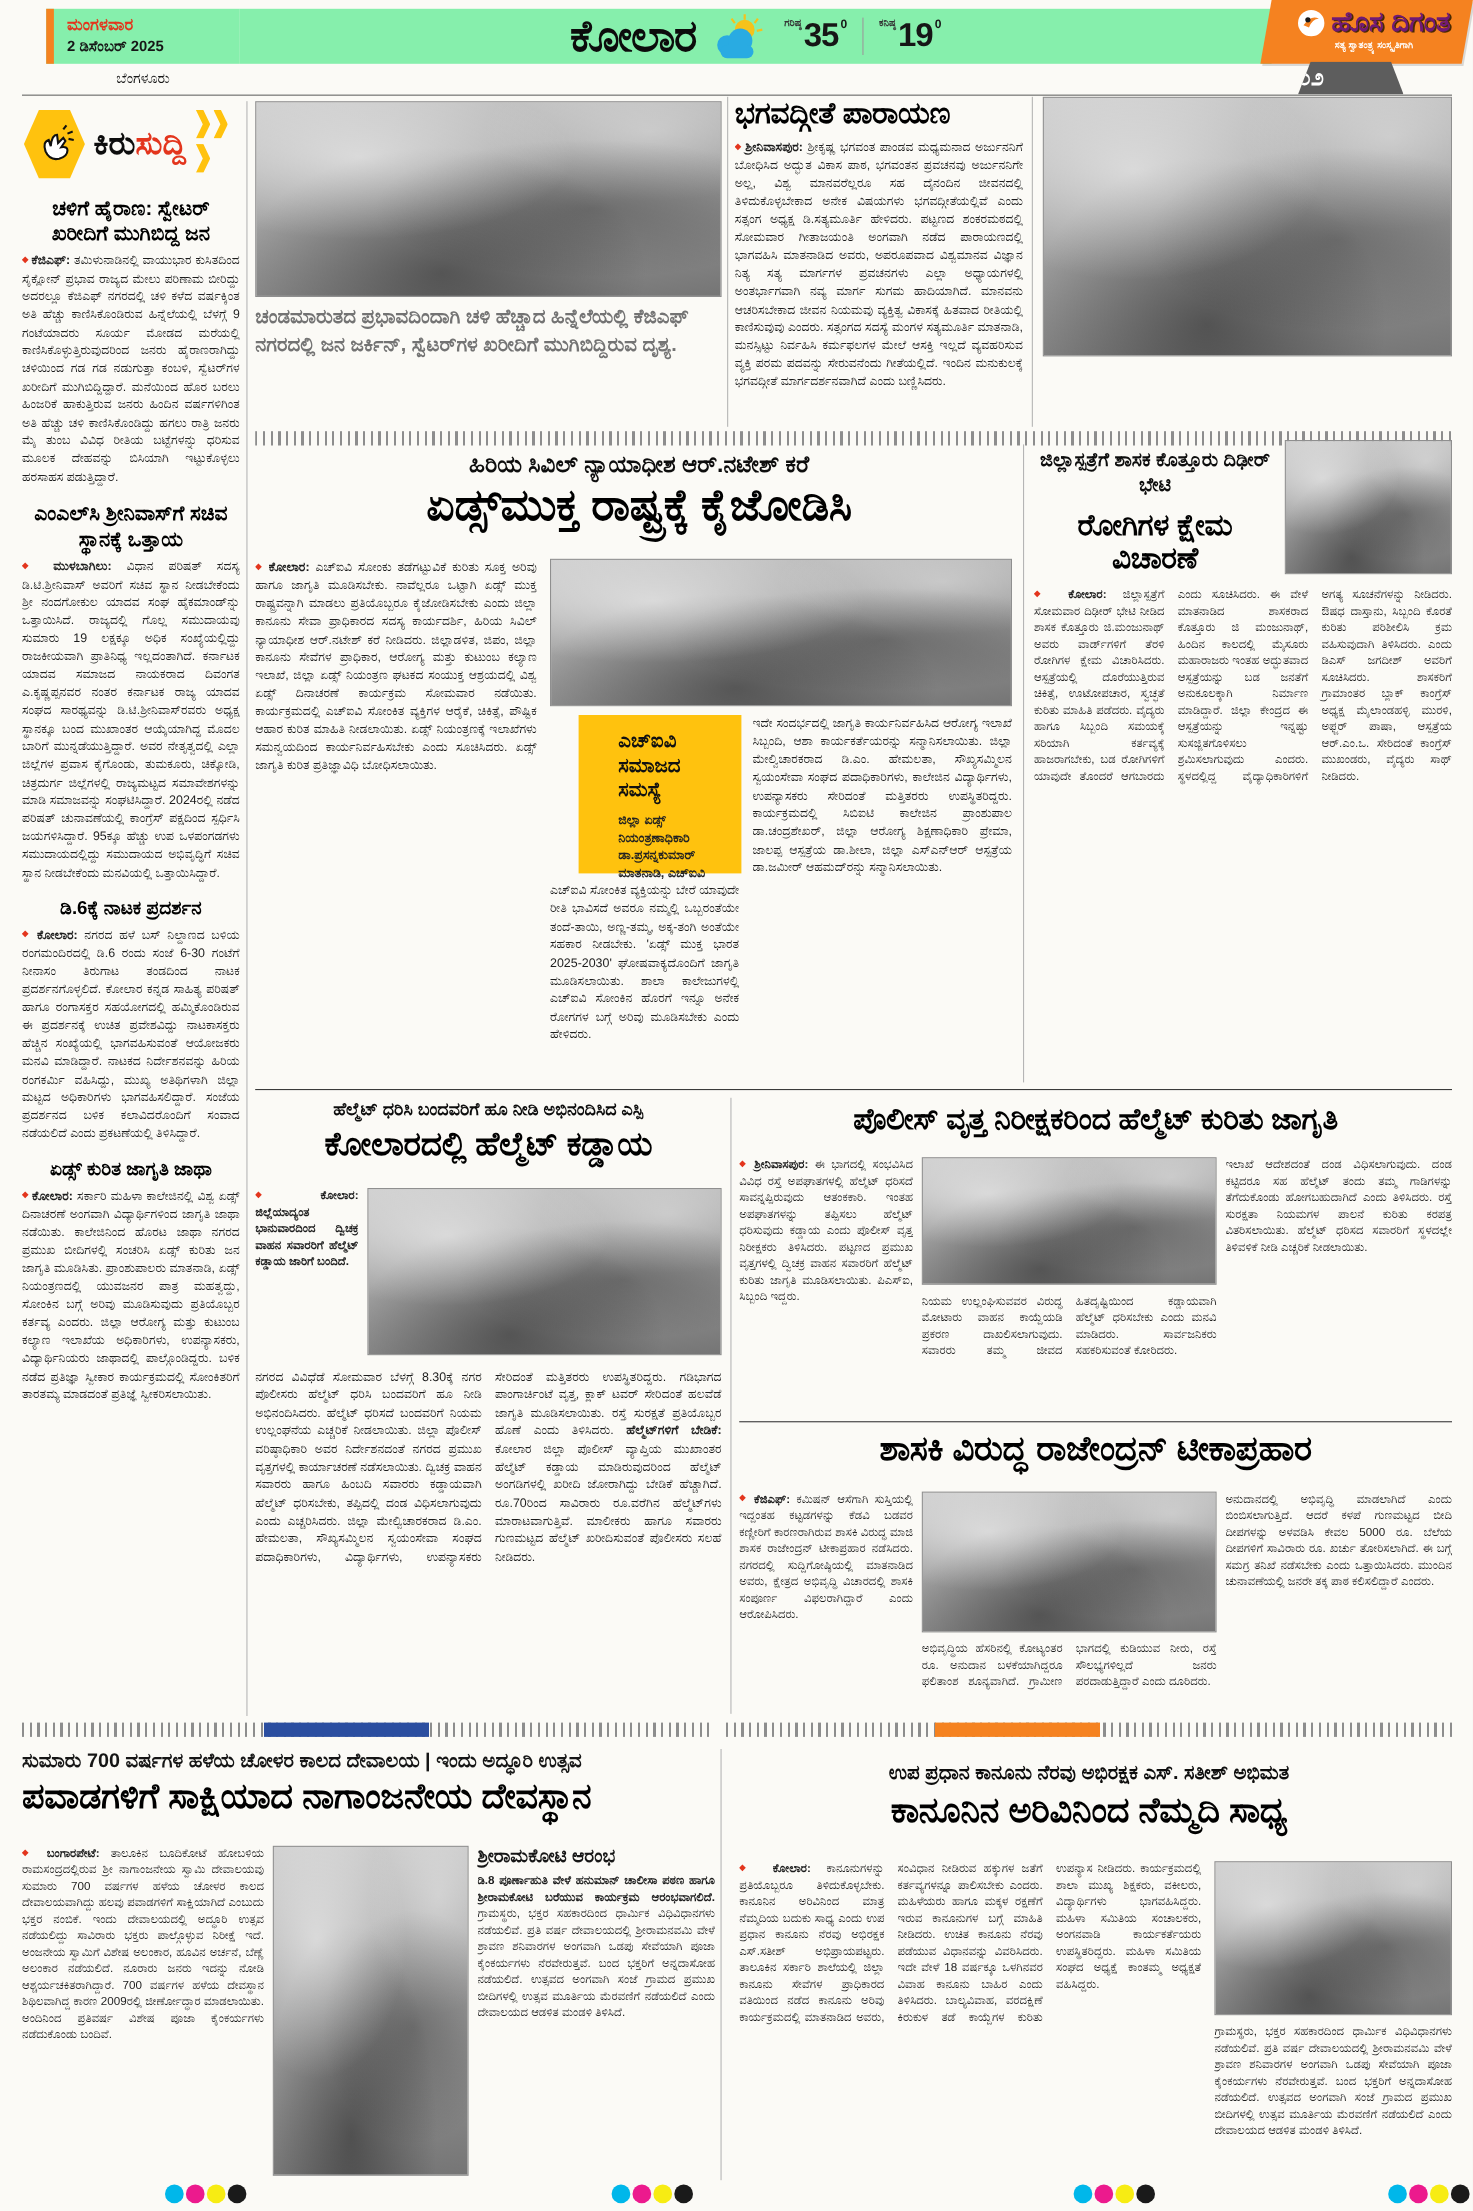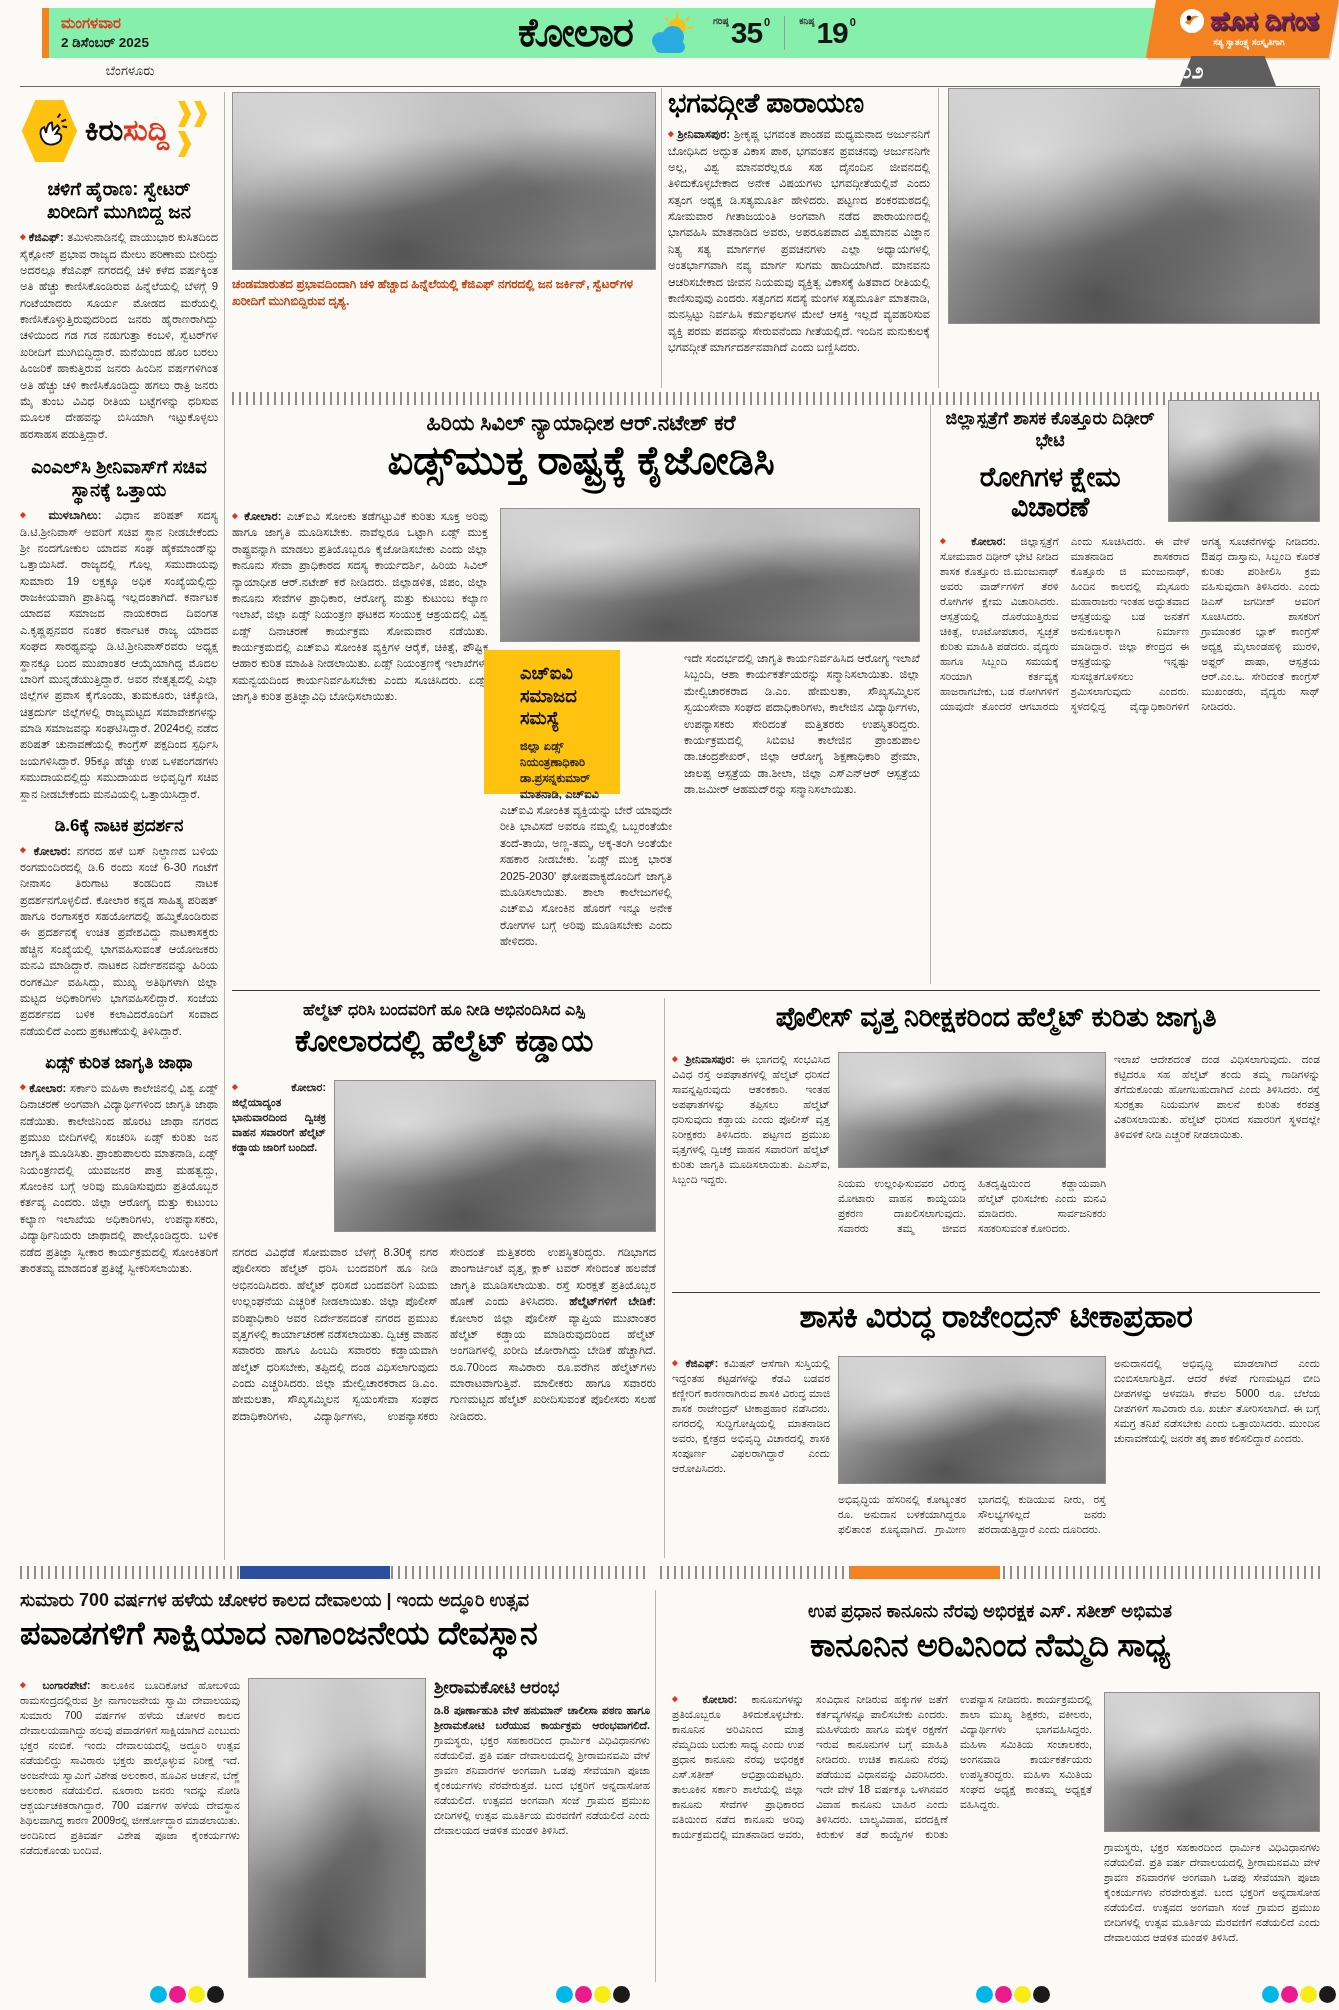--- a/index.html
+++ b/index.html
@@ -6,21 +6,21 @@
   .page{position:relative;width:1339px;height:2010px;background:#fbfaf6;
         font-family:"Liberation Sans",sans-serif;color:#161616;overflow:hidden;margin:0 auto;}
   .abs{position:absolute;}
   .photo{background:
     radial-gradient(ellipse at 22% 28%, rgba(255,255,255,.5), transparent 42%),
     radial-gradient(ellipse at 72% 55%, rgba(0,0,0,.28), transparent 46%),
     radial-gradient(ellipse at 40% 88%, rgba(0,0,0,.38), transparent 52%),
     radial-gradient(ellipse at 85% 15%, rgba(255,255,255,.35), transparent 30%),
     linear-gradient(172deg,#cdcdcd 0%,#a3a3a3 45%,#757575 100%);
     border:1px solid #8f8f8f;box-sizing:border-box;}
-  .caption{font-weight:bold;font-size:12px;line-height:1.38;color:#c2410c;}
+  .caption{font-weight:bold;font-size:18px;line-height:1.38;color:#737373;}
   .body-txt{font-size:11.3px;line-height:1.45;text-align:justify;overflow:hidden;color:#1c1c1c;}
   .body-sm{font-size:10.6px;line-height:1.42;}
   .dl{font-weight:bold;}
   .dl::before{content:"◆ ";color:#e3351d;font-size:7.5px;vertical-align:2.5px;}
   .kicker{font-weight:bold;text-align:center;line-height:1.25;color:#0d0d0d;}
   .headline{font-weight:900;text-align:center;line-height:1.12;color:#000;letter-spacing:-.3px;}
   .headline-l{font-weight:900;line-height:1.12;color:#000;letter-spacing:-.3px;}
   .ticks{background:repeating-linear-gradient(90deg,#8d8d8d 0 2px,transparent 2px 7px);height:13px;}
   .vline{width:1px;background:#b5b5b5;}
   .hline{height:1px;background:#3a3a3a;}
@@ -154,21 +154,21 @@
 
   <div class="abs photo" style="left:948px;top:88px;width:372px;height:236px;"></div>
 
   <div class="abs ticks" style="left:232px;top:392px;width:1088px;"></div>
 
   <article>
     <div class="abs kicker" style="left:232px;top:410px;width:698px;font-size:21px;">ಹಿರಿಯ ಸಿವಿಲ್ ನ್ಯಾಯಾಧೀಶ ಆರ್.ನಟೇಶ್ ಕರೆ</div>
     <div class="abs headline" style="left:232px;top:438px;width:698px;font-size:40px;">ಏಡ್ಸ್‌ಮುಕ್ತ ರಾಷ್ಟ್ರಕ್ಕೆ ಕೈಜೋಡಿಸಿ</div>
     <p class="abs body-txt" style="left:232px;top:508px;width:256px;height:476px;margin:0;"><span class="dl">ಕೋಲಾರ:</span> <span>ಎಚ್‌ಐವಿ ಸೋಂಕು ತಡೆಗಟ್ಟುವಿಕೆ ಕುರಿತು ಸೂಕ್ತ ಅರಿವು ಹಾಗೂ ಜಾಗೃತಿ ಮೂಡಿಸಬೇಕು. ನಾವೆಲ್ಲರೂ ಒಟ್ಟಾಗಿ ಏಡ್ಸ್ ಮುಕ್ತ ರಾಷ್ಟ್ರವನ್ನಾಗಿ ಮಾಡಲು ಪ್ರತಿಯೊಬ್ಬರೂ ಕೈಜೋಡಿಸಬೇಕು ಎಂದು ಜಿಲ್ಲಾ ಕಾನೂನು ಸೇವಾ ಪ್ರಾಧಿಕಾರದ ಸದಸ್ಯ ಕಾರ್ಯದರ್ಶಿ, ಹಿರಿಯ ಸಿವಿಲ್ ನ್ಯಾಯಾಧೀಶ ಆರ್.ನಟೇಶ್ ಕರೆ ನೀಡಿದರು. ಜಿಲ್ಲಾಡಳಿತ, ಜಿಪಂ, ಜಿಲ್ಲಾ ಕಾನೂನು ಸೇವೆಗಳ ಪ್ರಾಧಿಕಾರ, ಆರೋಗ್ಯ ಮತ್ತು ಕುಟುಂಬ ಕಲ್ಯಾಣ ಇಲಾಖೆ, ಜಿಲ್ಲಾ ಏಡ್ಸ್ ನಿಯಂತ್ರಣ ಘಟಕದ ಸಂಯುಕ್ತ ಆಶ್ರಯದಲ್ಲಿ ವಿಶ್ವ ಏಡ್ಸ್ ದಿನಾಚರಣೆ ಕಾರ್ಯಕ್ರಮ ಸೋಮವಾರ ನಡೆಯಿತು. ಕಾರ್ಯಕ್ರಮದಲ್ಲಿ ಎಚ್‌ಐವಿ ಸೋಂಕಿತ ವ್ಯಕ್ತಿಗಳ ಆರೈಕೆ, ಚಿಕಿತ್ಸೆ, ಪೌಷ್ಟಿಕ ಆಹಾರ ಕುರಿತ ಮಾಹಿತಿ ನೀಡಲಾಯಿತು. ಏಡ್ಸ್ ನಿಯಂತ್ರಣಕ್ಕೆ ಇಲಾಖೆಗಳು ಸಮನ್ವಯದಿಂದ ಕಾರ್ಯನಿರ್ವಹಿಸಬೇಕು ಎಂದು ಸೂಚಿಸಿದರು. ಏಡ್ಸ್ ಜಾಗೃತಿ ಕುರಿತ ಪ್ರತಿಜ್ಞಾವಿಧಿ ಬೋಧಿಸಲಾಯಿತು.</span></p>
     <div class="abs photo" style="left:500px;top:508px;width:420px;height:134px;"></div>
-    <div class="abs yellowbox" style="left:484px;top:650px;width:136px;height:144px;padding-left:36px;">
+    <div class="abs yellowbox" style="left:526px;top:650px;width:148px;height:144px;padding-left:36px;">
       <div class="t">ಎಚ್‌ಐವಿ</div>
       <div class="t">ಸಮಾಜದ ಸಮಸ್ಯೆ</div>
       <div class="b" style="height:66px;overflow:hidden;">ಜಿಲ್ಲಾ ಏಡ್ಸ್ ನಿಯಂತ್ರಣಾಧಿಕಾರಿ ಡಾ.ಪ್ರಸನ್ನಕುಮಾರ್ ಮಾತನಾಡಿ, ಎಚ್‌ಐವಿ ಕೇವಲ ಒಬ್ಬ ವ್ಯಕ್ತಿಯ ಸಮಸ್ಯೆ ಅಲ್ಲ; ಇದು ಇಡೀ ಸಮಾಜದ ಆರೋಗ್ಯ ಮತ್ತು ಸಾಮಾಜಿಕ ಮತ್ತು ಆಭಿವೃದ್ಧಿಗೆ ಸವಾಲಾಗಿದೆ ಎಂದರು.</div>
     </div>
     <p class="abs body-txt" style="left:500px;top:802px;width:172px;height:182px;margin:0;">ಎಚ್‌ಐವಿ ಸೋಂಕಿತ ವ್ಯಕ್ತಿಯನ್ನು ಬೇರೆ ಯಾವುದೇ ರೀತಿ ಭಾವಿಸದೆ ಅವರೂ ನಮ್ಮಲ್ಲಿ ಒಬ್ಬರಂತೆಯೇ ತಂದೆ-ತಾಯಿ, ಅಣ್ಣ-ತಮ್ಮ, ಅಕ್ಕ-ತಂಗಿ ಅಂತೆಯೇ ಸಹಕಾರ ನೀಡಬೇಕು. 'ಏಡ್ಸ್ ಮುಕ್ತ ಭಾರತ 2025-2030' ಘೋಷವಾಕ್ಯದೊಂದಿಗೆ ಜಾಗೃತಿ ಮೂಡಿಸಲಾಯಿತು. ಶಾಲಾ ಕಾಲೇಜುಗಳಲ್ಲಿ ಎಚ್‌ಐವಿ ಸೋಂಕಿನ ಹೊರಗೆ ಇನ್ನೂ ಅನೇಕ ರೋಗಗಳ ಬಗ್ಗೆ ಅರಿವು ಮೂಡಿಸಬೇಕು ಎಂದು ಹೇಳಿದರು.</p>
     <p class="abs body-txt" style="left:684px;top:650px;width:236px;height:334px;margin:0;">ಇದೇ ಸಂದರ್ಭದಲ್ಲಿ ಜಾಗೃತಿ ಕಾರ್ಯನಿರ್ವಹಿಸಿದ ಆರೋಗ್ಯ ಇಲಾಖೆ ಸಿಬ್ಬಂದಿ, ಆಶಾ ಕಾರ್ಯಕರ್ತೆಯರನ್ನು ಸನ್ಮಾನಿಸಲಾಯಿತು. ಜಿಲ್ಲಾ ಮೇಲ್ವಿಚಾರಕರಾದ ಡಿ.ಎಂ. ಹೇಮಲತಾ, ಸೌಖ್ಯಸಮ್ಮಿಲನ ಸ್ವಯಂಸೇವಾ ಸಂಘದ ಪದಾಧಿಕಾರಿಗಳು, ಕಾಲೇಜಿನ ವಿದ್ಯಾರ್ಥಿಗಳು, ಉಪನ್ಯಾಸಕರು ಸೇರಿದಂತೆ ಮತ್ತಿತರರು ಉಪಸ್ಥಿತರಿದ್ದರು. ಕಾರ್ಯಕ್ರಮದಲ್ಲಿ ಸಿಬಿಐಟಿ ಕಾಲೇಜಿನ ಪ್ರಾಂಶುಪಾಲ ಡಾ.ಚಂದ್ರಶೇಖರ್, ಜಿಲ್ಲಾ ಆರೋಗ್ಯ ಶಿಕ್ಷಣಾಧಿಕಾರಿ ಪ್ರೇಮಾ, ಜಾಲಪ್ಪ ಆಸ್ಪತ್ರೆಯ ಡಾ.ಶೀಲಾ, ಜಿಲ್ಲಾ ಎಸ್ಎನ್ಆರ್ ಆಸ್ಪತ್ರೆಯ ಡಾ.ಜಮೀರ್ ಆಹಮದ್‌ರನ್ನು ಸನ್ಮಾನಿಸಲಾಯಿತು.</p>
   </article>
 
   <article>
     <div class="abs kicker" style="left:940px;top:408px;width:220px;font-size:17.5px;">ಜಿಲ್ಲಾಸ್ಪತ್ರೆಗೆ ಶಾಸಕ ಕೊತ್ತೂರು ದಿಢೀರ್ ಭೇಟಿ</div>

